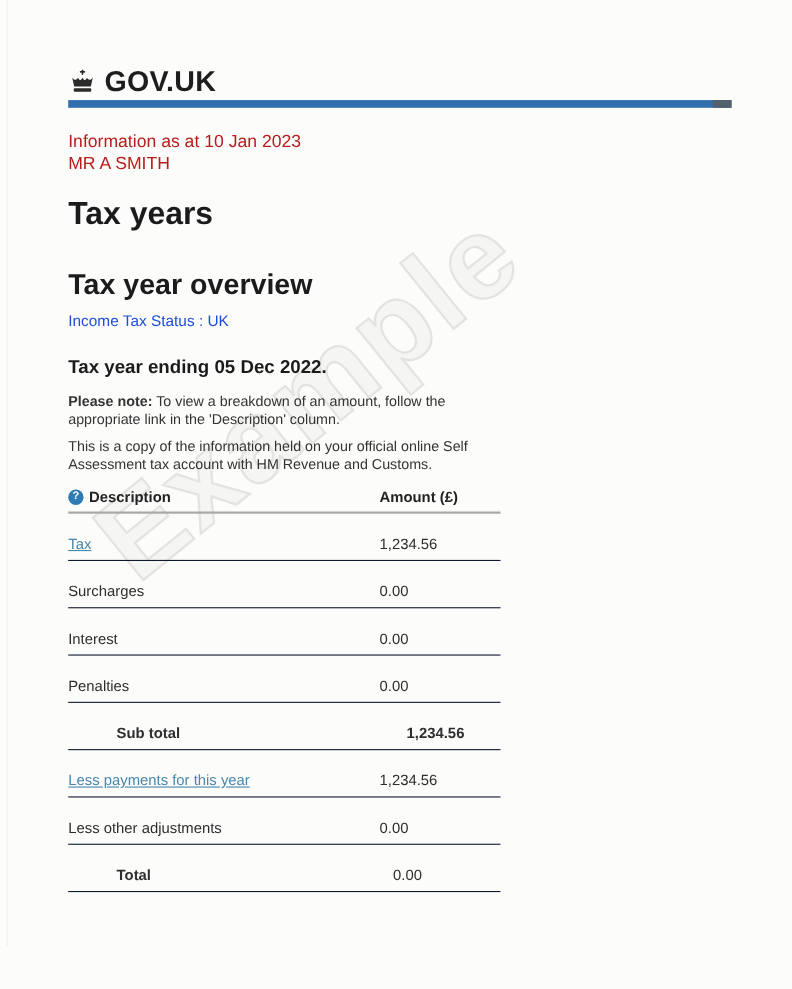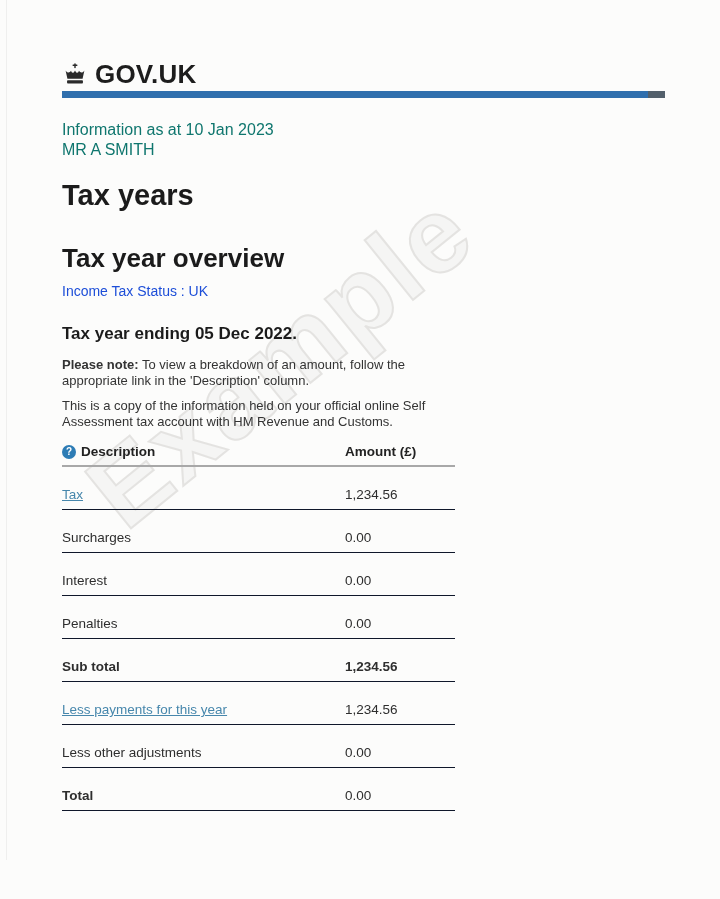--- a/index.html
+++ b/index.html
@@ -36,21 +36,21 @@
     margin-top: 3px; height: 7px; width: 603px;
     background: var(--brand-bar, #306fad);
     position: relative;
   }
   .blue-rule .rule-cap {
     position: absolute; right: 0; top: 0; height: 100%; width: 17px;
     background: #53606b;
   }
 
   
-  .meta { margin-top: 22px; font-size: 16px; line-height: 20px; color: #0f766e; }
+  .meta { margin-top: 22px; font-size: 16px; line-height: 20px; color: #b91c1c; }
 
   h1.page-title { margin-top: 19px; font-size: 29px; font-weight: 700; color: #1b1b1b; }
   h2.section-title { margin-top: 31px; font-size: 26px; font-weight: 700; color: #1b1b1b; }
   .status { margin-top: 9px; font-size: 14px; color: #1d4ed8; }
   h3.tax-year-heading { margin-top: 25px; font-size: 17px; font-weight: 700; color: #1b1b1b; }
   .para { margin-top: 10px; font-size: 13px; line-height: 15.5px; width: 412px; color: #333; }
   .para.note { margin-top: 13px; }
 
   
   .amounts-table { margin-top: 15px; width: 393px; font-size: 13.5px; }
@@ -60,21 +60,21 @@
     padding-bottom: 6px;
     border-bottom: 2px solid #a8a8a8;
   }
   .cell-desc { width: 283px; display: inline-flex; align-items: center; }
   .cell-amt { width: 110px; }
   .trow {
     display: flex; align-items: center;
     padding: 20px 0 7px 0;
     border-bottom: 1px solid #0f172a;
   }
-  .trow .bold { font-weight: 700; }
+  .trow .bold { font-weight: 700; margin-left: 44px; }
   a.desc-link { color: var(--link, #4787ac); text-decoration: underline; }
   .help-icon {
     display: inline-block; width: 14px; height: 14px; border-radius: 50%;
     background: var(--help, #2d7cb5); color: #fff;
     font-size: 10px; font-weight: 700; line-height: 14px; text-align: center;
     margin-right: 5px; flex: 0 0 auto;
   }
 </style>
 </head>
 <body>

